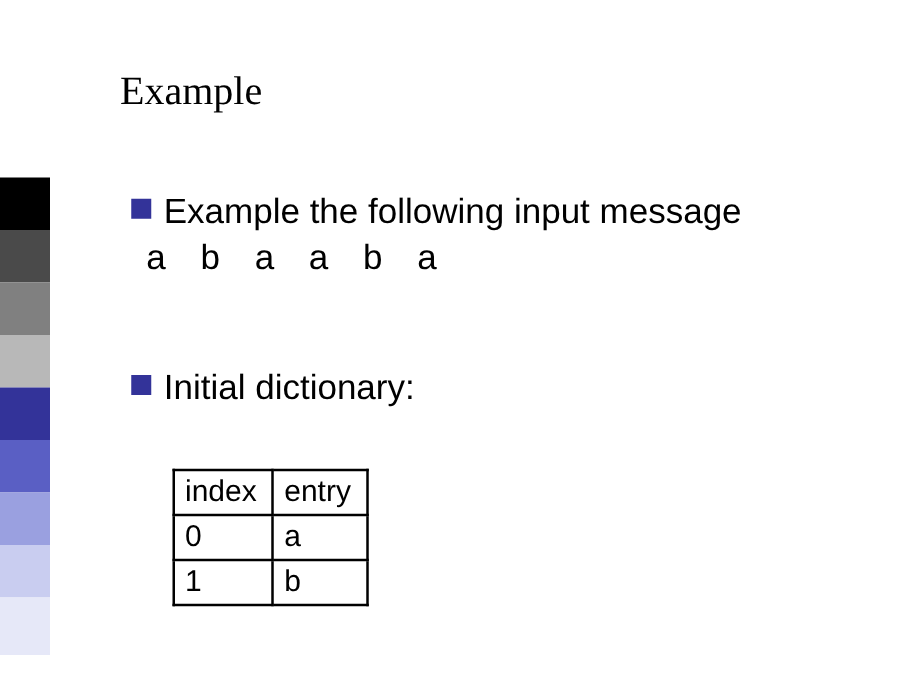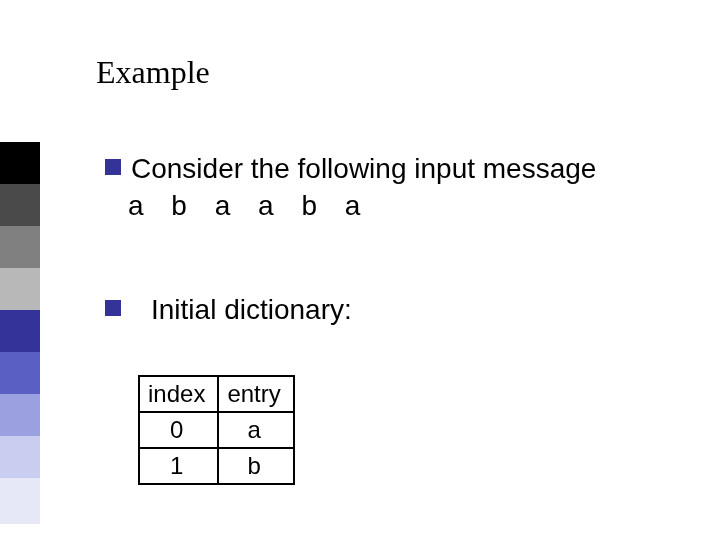--- a/index.html
+++ b/index.html
@@ -50,36 +50,36 @@
     margin-top: 8px;
     margin-right: 10px;
   }
   .bullet-text {
     font-size: 28px;
     color: #000000;
     line-height: 1.25;
   }
   .indented-message {
     position: absolute;
-    left: 128px;
+    left: 117px;
     font-size: 28px;
     color: #000000;
     letter-spacing: 10px;
   }
   .dict-table {
     position: absolute;
     left: 138px;
     top: 375px;
     border-collapse: collapse;
     font-size: 24px;
     color: #000000;
   }
   .dict-table td {
     padding: 3px 12px 3px 8px;
-    text-align: center;
+    text-align: left;
   }
   .dict-table tr.header td {
     border-top: 2px solid #000;
     border-bottom: 2px solid #000;
   }
   .dict-table tr.data td {
     border-bottom: 2px solid #000;
   }
   .dict-table td.col-index {
     border-left: 2px solid #000;
@@ -106,26 +106,26 @@
     <div class="seg" style="height:42px;background:#b8b8b8;"></div>
     <div class="seg" style="height:42px;background:#333399;"></div>
     <div class="seg" style="height:42px;background:#5a5fc4;"></div>
     <div class="seg" style="height:42px;background:#9aa0e0;"></div>
     <div class="seg" style="height:42px;background:#c9cdf0;"></div>
     <div class="seg" style="height:46px;background:#e6e8f8;"></div>
   </div>
 
   <div class="bullet-row" style="top:151px;">
     <div class="bullet-square"></div>
-    <div class="bullet-text">Consider the following input message</div>
+    <div class="bullet-text">Example the following input message</div>
   </div>
 
   <div class="indented-message" style="top:190px;">a b a a b a</div>
 
-  <div class="bullet-row" style="top:292px;gap:20px;">
+  <div class="bullet-row" style="top:292px;">
     <div class="bullet-square"></div>
     <div class="bullet-text">Initial dictionary:</div>
   </div>
 
   <table class="dict-table">
     <tbody>
         <tr class="header">
       <td class="col-index">index</td>
       <td class="col-entry">entry</td>
     </tr>

